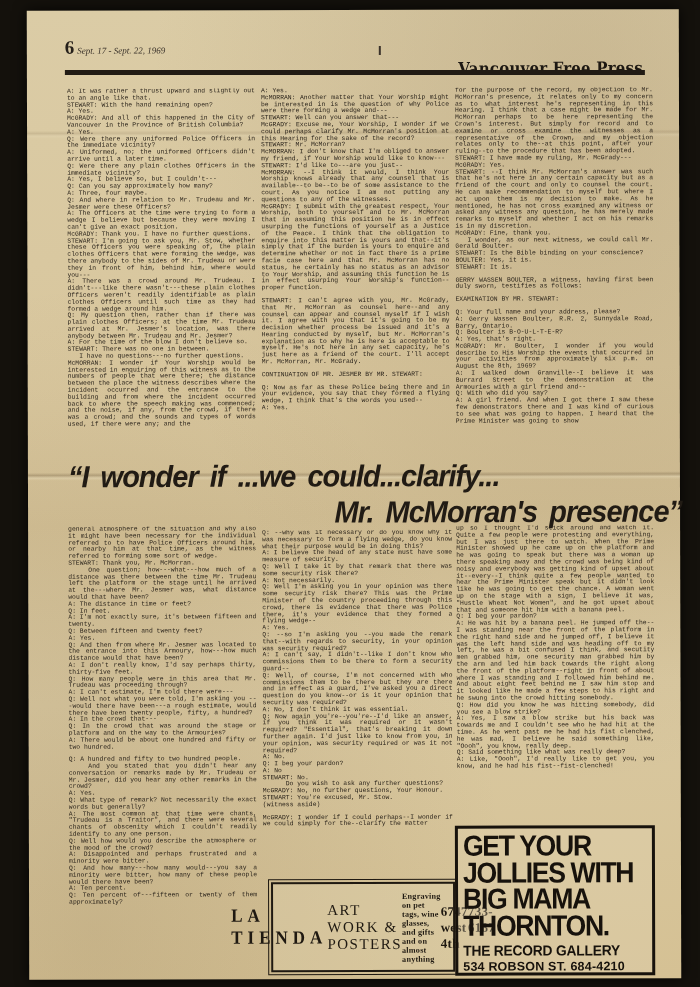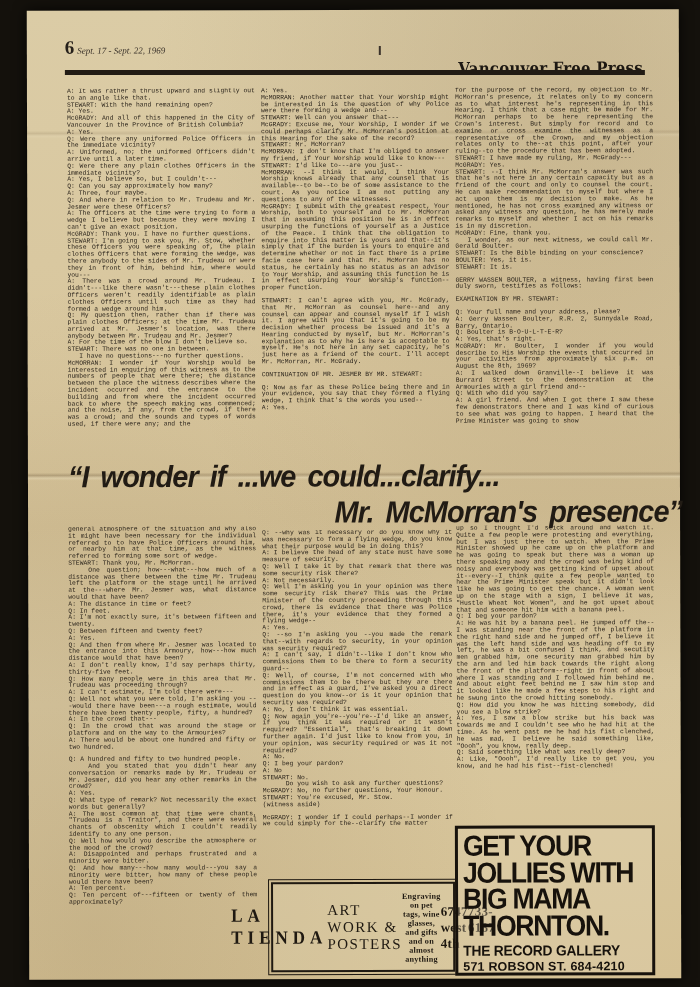--- a/index.html
+++ b/index.html
@@ -59,21 +59,21 @@
   
   .ad-tienda{
     position:absolute;left:242px;top:872px;width:184px;height:90px;
     border:2px solid #1f1911;outline:1px solid #1f1911;outline-offset:2px;
     background:rgba(226,214,180,.35);
     display:flex;flex-direction:row;align-items:center;justify-content:center;
     font-family:"Liberation Serif",serif;color:#1f1911;padding:2px 4px;box-sizing:border-box;
   }
   .tienda-name{font-weight:bold;font-size:17px;letter-spacing:5px;transform:scaleY(1.1);}
   .tienda-tagline{font-size:15px;letter-spacing:1.5px;margin-top:1px;}
-  .tienda-desc{font-weight:bold;font-size:8.2px;line-height:9px;text-align:center;margin-top:2px;letter-spacing:.2px;}
+  .tienda-desc{font-weight:bold;font-size:8.2px;line-height:9px;text-align:left;margin-top:2px;letter-spacing:.2px;}
   .tienda-contact{display:flex;justify-content:space-between;width:94%;font-weight:bold;font-size:13px;margin-top:2px;letter-spacing:.3px;}
   
   .ad-record{
     position:absolute;left:426px;top:816px;width:200px;height:150px;
     border:3px solid #17120c;background:rgba(228,216,184,.3);
     box-sizing:border-box;padding:4px 3px 2px 5px;color:#17120c;overflow:hidden;
   }
   .record-headline{
     font-family:"Liberation Sans",sans-serif;font-weight:bold;
     font-size:29px;line-height:.92;letter-spacing:-1.5px;
@@ -240,19 +240,19 @@
       </div>
     </div>
 
     <div class="ad-record">
       <div class="record-headline">GET YOUR
 JOLLIES WITH
 BIG MAMA
 THORNTON.</div>
       <div class="record-store">THE RECORD GALLERY</div>
       <div class="record-contact">
-        <span>571 ROBSON ST.</span>
+        <span>534 ROBSON ST.</span>
         <span>684-4210</span>
       </div>
     </div>
 
   </div>
 </div>
 
 </body></html>

